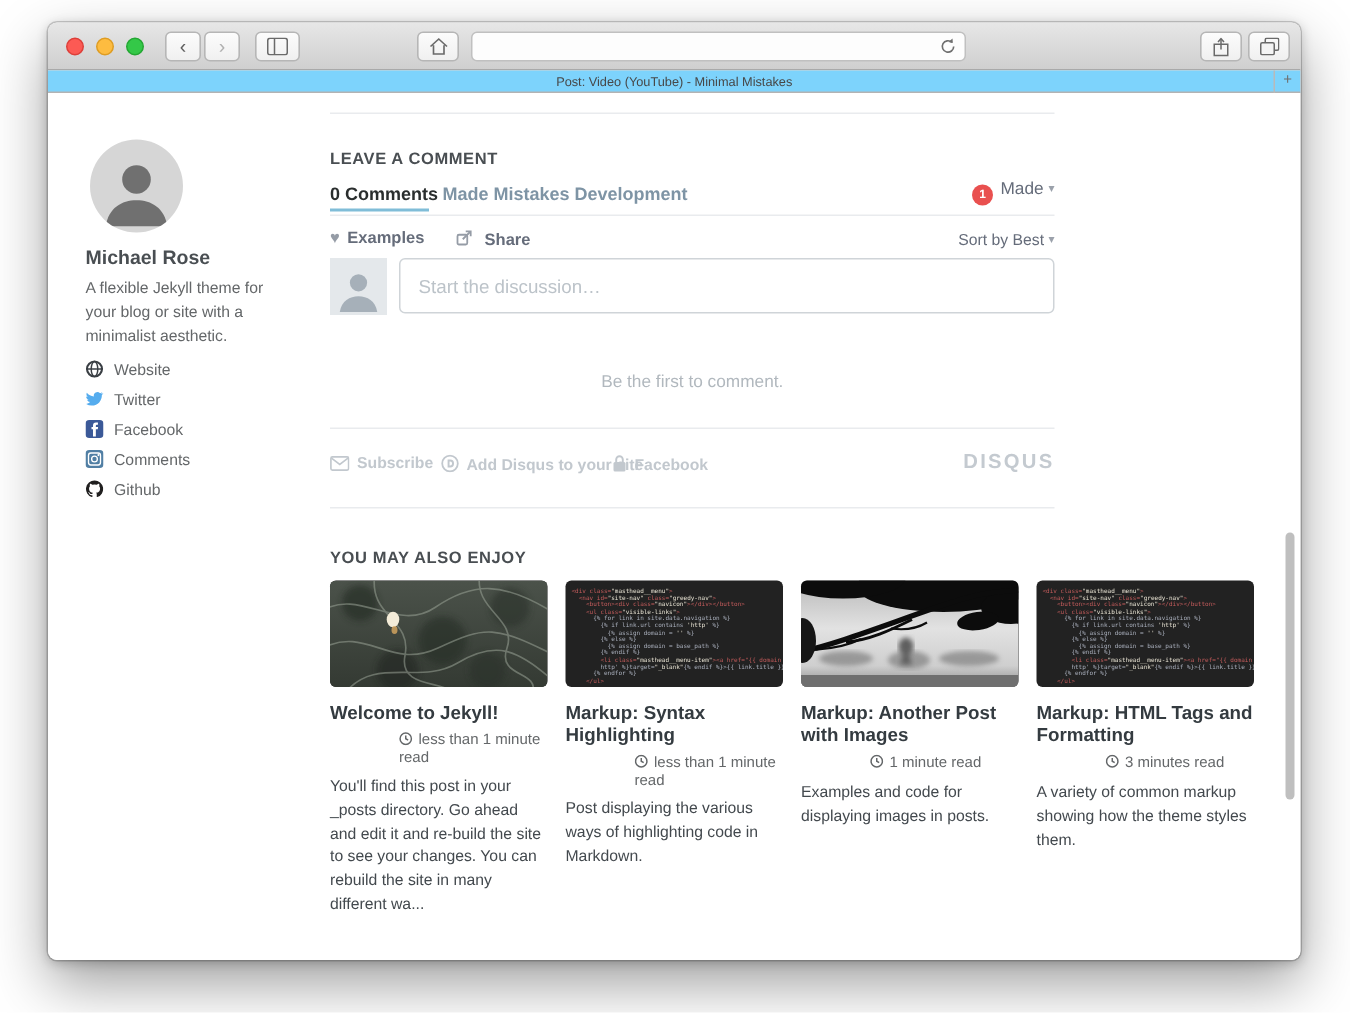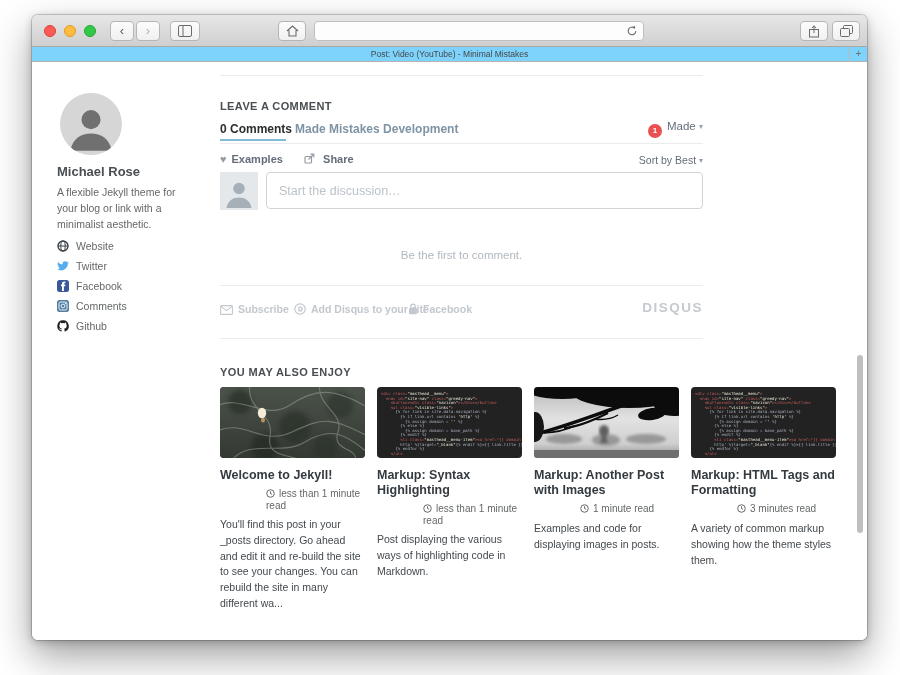--- a/index.html
+++ b/index.html
@@ -153,21 +153,21 @@
     <div class="page">
       <div class="hr" style="left:188px; top:13px; width:483px;"></div>
 
       <div class="avatar">
         <svg width="52" height="52" viewBox="0 0 24 24">
           <circle cx="12" cy="8.6" r="4.4" fill="#707070"></circle>
           <path d="M2.5 23 C3.4 17.4 7.4 15 12 15 s8.6 2.4 9.5 8 z" fill="#707070"></path>
         </svg>
       </div>
       <div class="author-name">Michael Rose</div>
-      <div class="author-bio">A flexible Jekyll theme for your blog or link with a minimalist aesthetic.</div>
+      <div class="author-bio">A flexible Jekyll theme for your blog or site with a minimalist aesthetic.</div>
 
       <div class="s-link" style="top:178px;">
         <span class="s-ic">
           <svg width="12" height="12" viewBox="0 0 12 12">
               <circle cx="6" cy="6" r="5" fill="none" stroke="#3a3f44" stroke-width="1.4"></circle>
               <ellipse cx="6" cy="6" rx="2.2" ry="5" fill="none" stroke="#3a3f44"></ellipse>
               <line x1="1" y1="6" x2="11" y2="6" stroke="#3a3f44"></line>
             </svg>
         </span><span>Website</span>
       </div>

